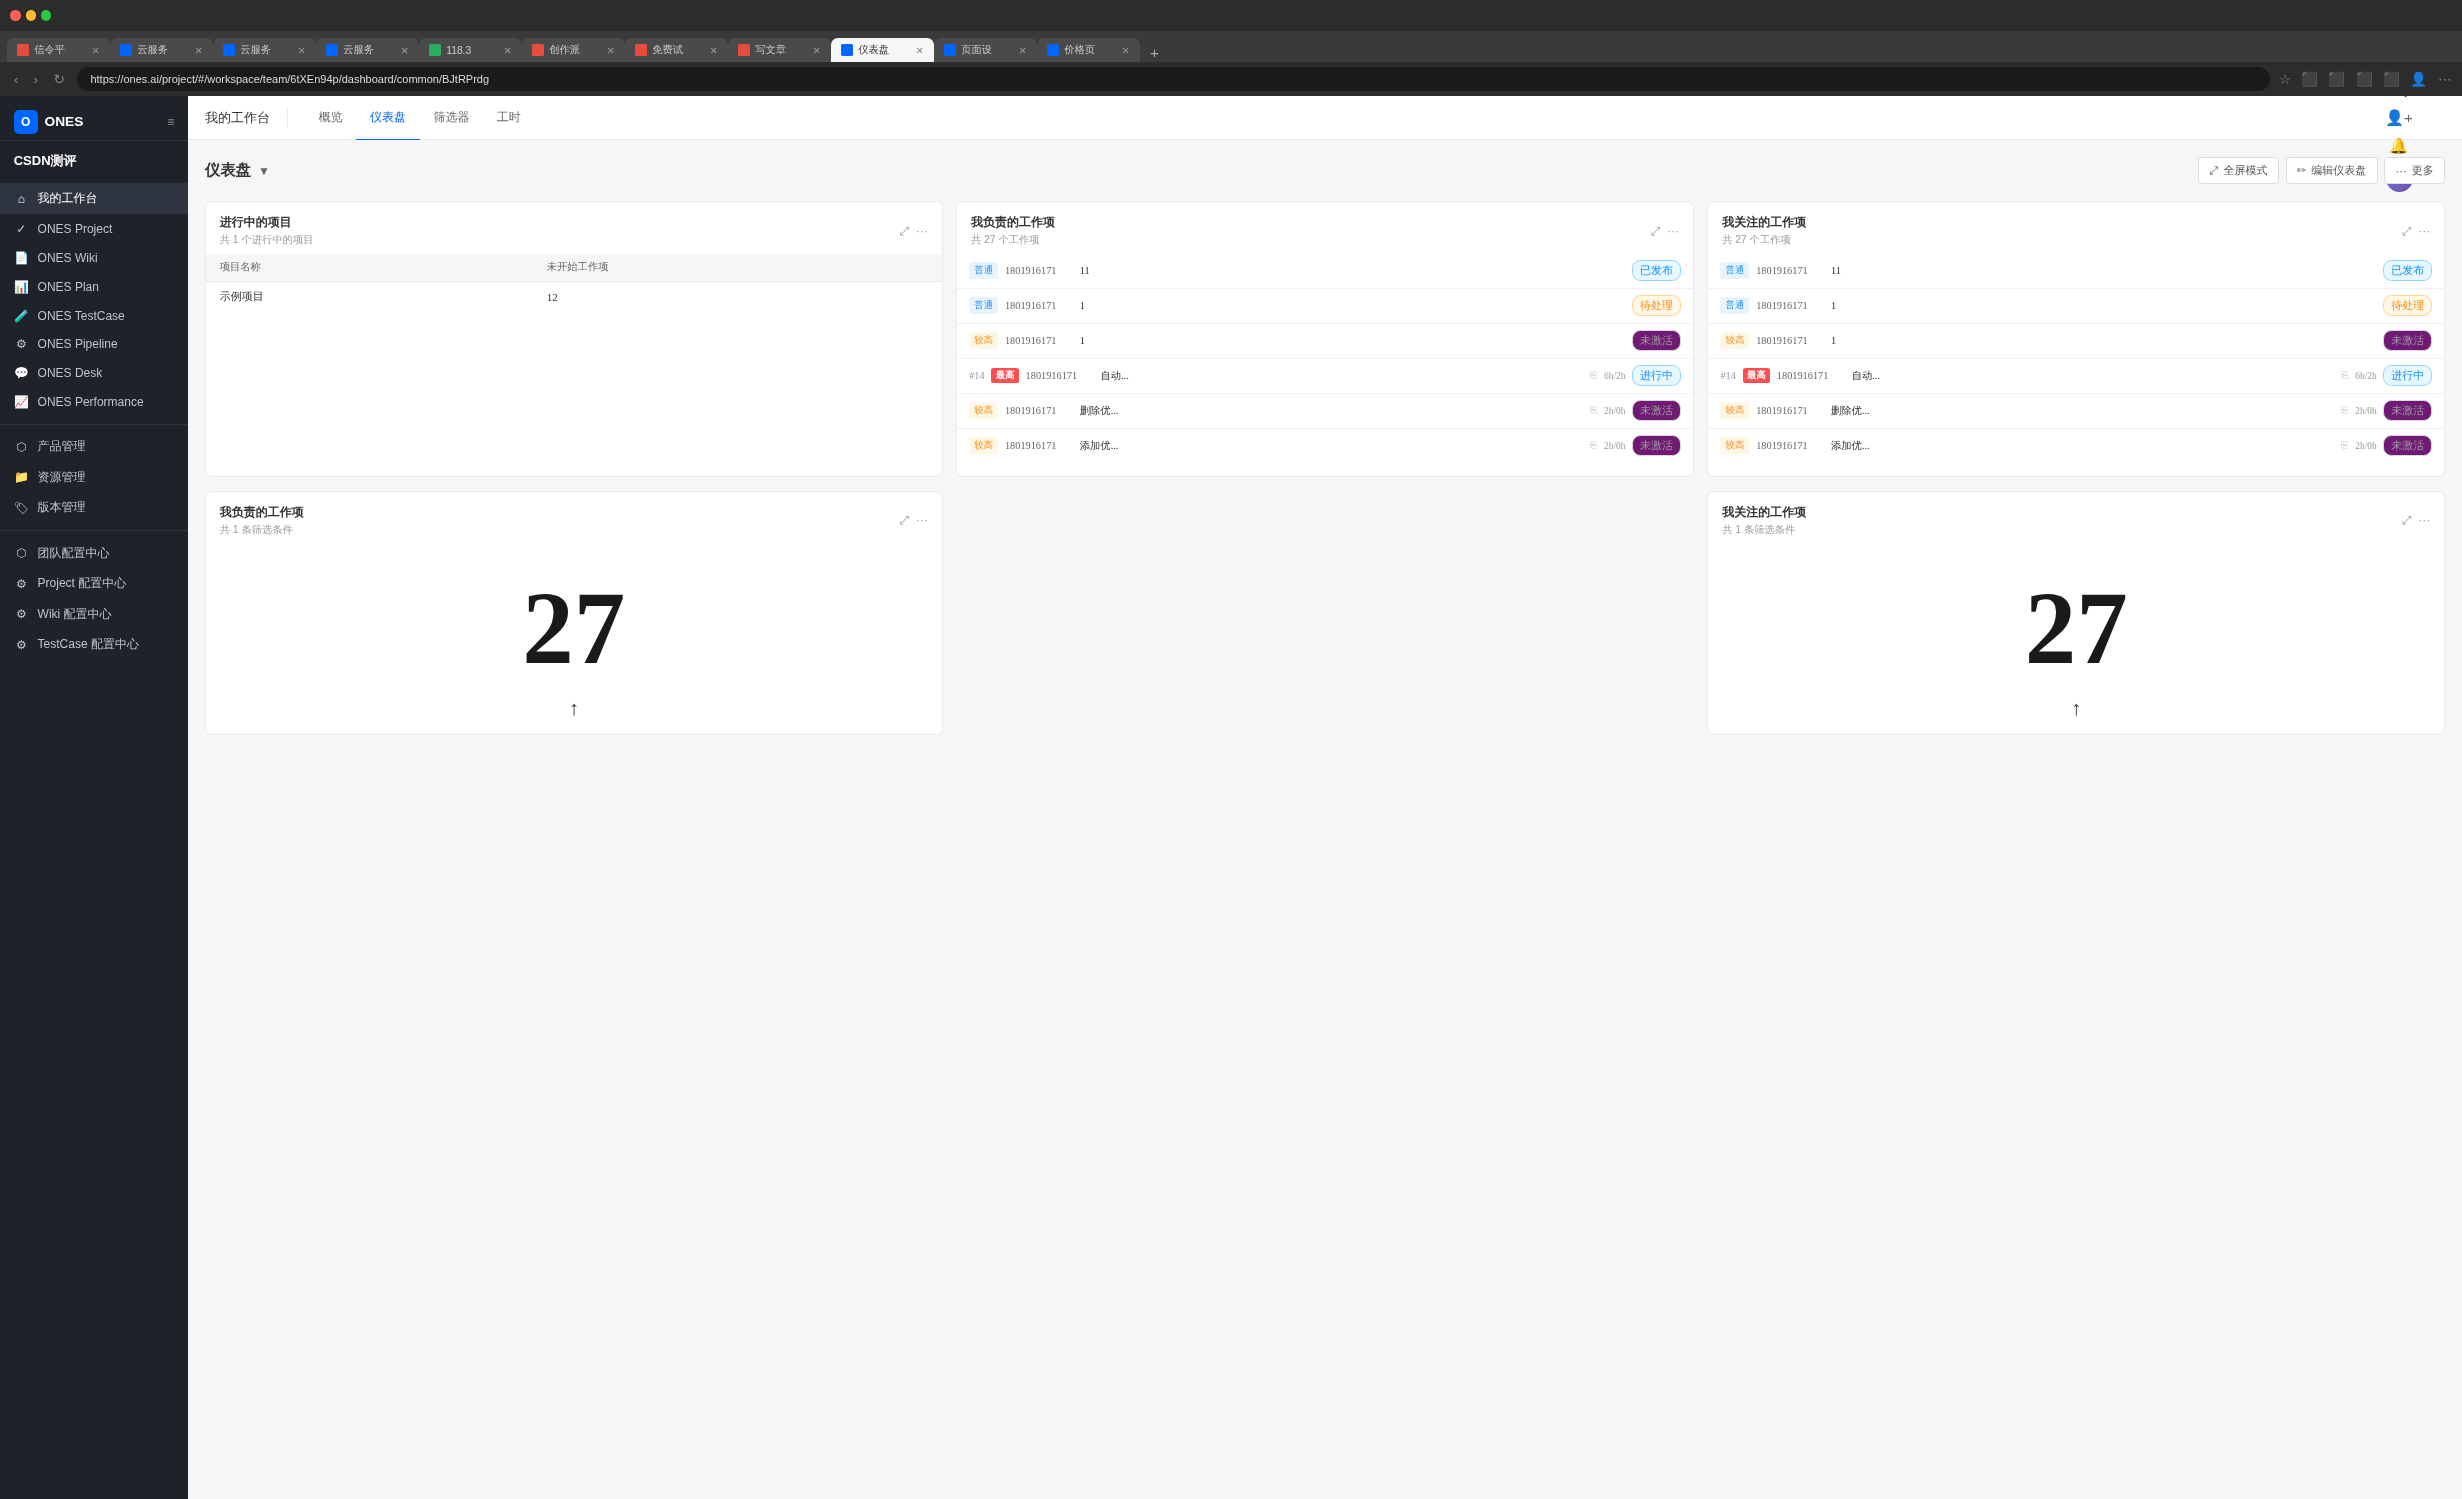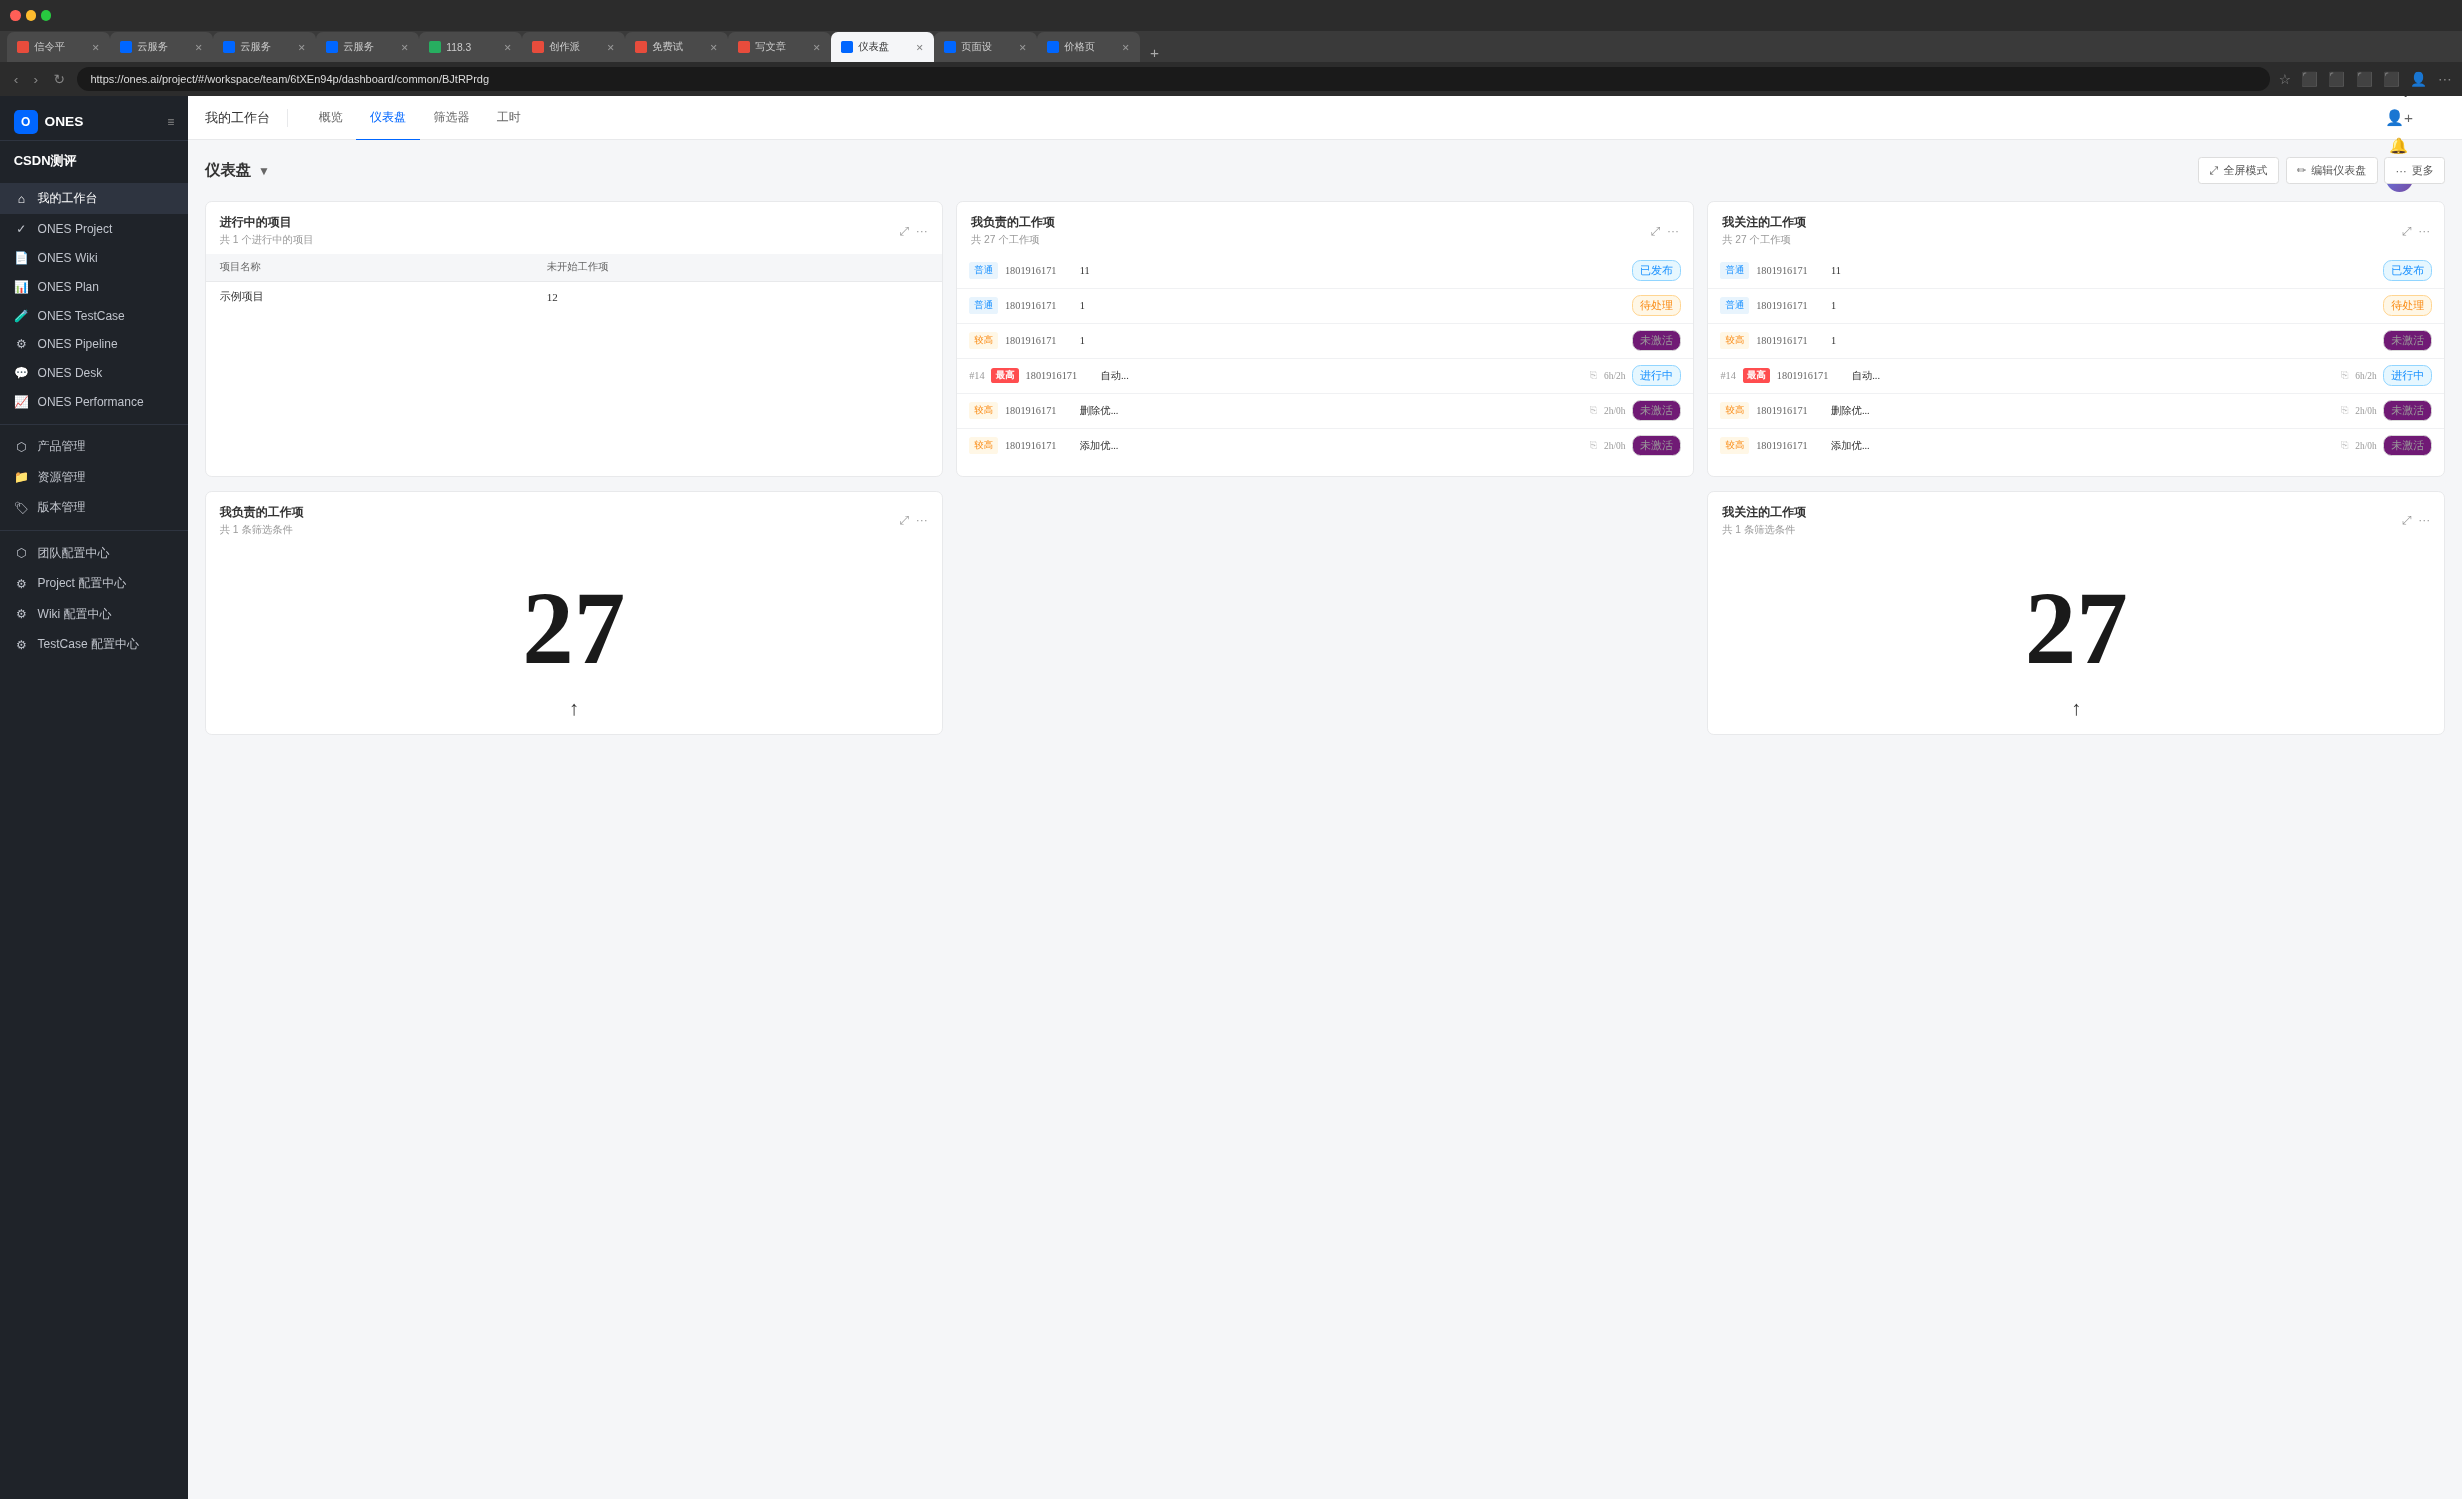--- a/index.html
+++ b/index.html
@@ -8,21 +8,21 @@
     
     .browser-chrome { background: #2c2c2c; height: 31px; display: flex; align-items: center; padding: 0 10.3px; gap: 6.8px; }
     .browser-dots { display: flex; gap: 5.1px; }
     .browser-dot { width: 10.3px; height: 10.3px; border-radius: 50%; }
     .dot-red { background: #ff5f57; }
     .dot-yellow { background: #febc2e; }
     .dot-green { background: #28c840; }
 
     
     .tab-bar { background: #3a3a3a; height: 31px; display: flex; align-items: flex-end; padding: 0 6.8px; overflow: hidden; }
-    .browser-tab { height: 30px; border-radius: 6.8px 6.8px 0 0; padding: 0 10.3px; display: flex; align-items: center; gap: 5.1px; font-size: 10.3px; color: #ccc; background: #4a4a4a; cursor: pointer; min-width: 103px; max-width: 137px; white-space: nowrap; overflow: hidden; }
+    .browser-tab { height: 24px; border-radius: 6.8px 6.8px 0 0; padding: 0 10.3px; display: flex; align-items: center; gap: 5.1px; font-size: 10.3px; color: #ccc; background: #4a4a4a; cursor: pointer; min-width: 103px; max-width: 137px; white-space: nowrap; overflow: hidden; }
     .browser-tab.active { background: #f5f6f8; color: #333; }
     .tab-favicon { width: 12px; height: 12px; border-radius: 1.7px; display: inline-block; }
     .tab-close { margin-left: auto; opacity: 0.6; font-size: 9.4px; }
     .tab-new { background: transparent; color: #aaa; font-size: 15.4px; margin-left: 3.4px; padding: 0 6.8px; cursor: pointer; }
 
     
     .address-bar { background: #2c2c2c; height: 34px; display: flex; align-items: center; padding: 0 10.3px; gap: 8.5px; }
     .nav-btn { color: #888; font-size: 13.7px; cursor: pointer; padding: 0 3.4px; }
     .address-input { flex: 1; background: #1a1a1a; border: none; border-radius: 17px; height: 24px; padding: 0 13.7px; color: #ddd; font-size: 11px; display: flex; align-items: center; }
     .address-icons { display: flex; gap: 10.3px; color: #888; font-size: 13.7px; }

